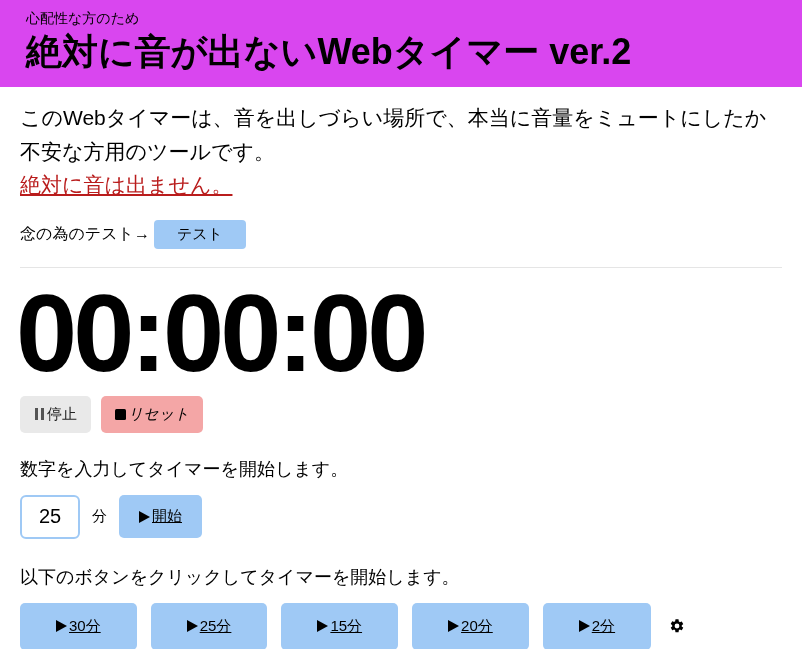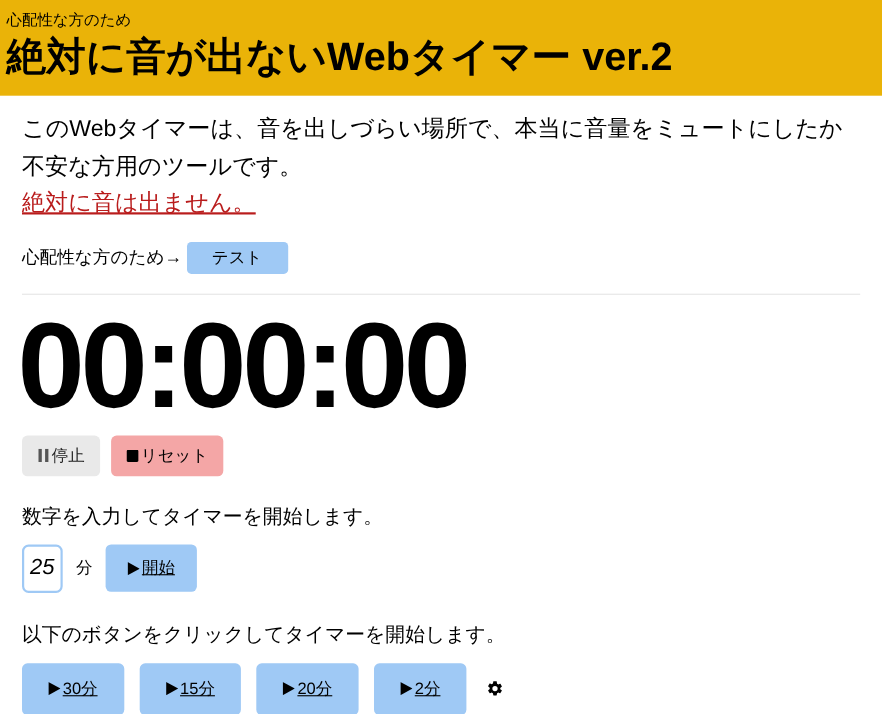--- a/index.html
+++ b/index.html
@@ -4,22 +4,22 @@
 <style>
   * { box-sizing: border-box; }
   body {
     margin: 0;
     font-family: -apple-system, BlinkMacSystemFont, "Helvetica Neue", Arial, "Hiragino Kaku Gothic ProN", "Hiragino Sans", Meiryo, sans-serif;
     color: #000;
     background: #fff;
     font-size: 16px;
   }
   .header {
-    background: #eab308;
-    padding: 10px 18px 14px 6px;
+    background: #d946ef;
+    padding: 10px 18px 14px 26px;
   }
   .header .tagline {
     font-size: 14px;
     margin-bottom: 2px;
   }
   .header .title {
     font-size: 36px;
     font-weight: 700;
     line-height: 1.2;
   }
@@ -77,60 +77,60 @@
     align-items: center;
     gap: 2px;
   }
   .btn-gray {
     background: #e9e9e9;
     color: #222;
   }
   .btn-red {
     background: #f4a6a6;
     color: #000;
+    font-style: italic;
   }
   .btn-blue {
     background: #9fc9f5;
     color: #000;
     text-decoration: underline;
   }
   .section-label {
     font-size: 18px;
     margin: 18px 0 14px 0;
   }
   .input-row {
     display: flex;
     align-items: center;
     gap: 12px;
     margin-bottom: 26px;
   }
   .minute-input {
-    width: 37px;
+    width: 60px;
     height: 44px;
     border: 2px solid #9fc9f5;
     border-radius: 6px;
     font-size: 20px;
     text-align: center;
     outline: none;
-    font-style: italic;
   }
   .unit {
     font-size: 15px;
   }
   .start-btn {
     padding: 12px 20px;
   }
   .presets {
     display: flex;
     gap: 14px;
     align-items: center;
     flex-wrap: wrap;
   }
   .preset-btn {
-    padding: 14px 24px;
+    padding: 14px 36px;
     font-size: 15px;
     font-weight: 500;
   }
   .gear {
     font-size: 16px;
     cursor: pointer;
     padding: 4px;
   }
   .icon-svg { display: block; }
 </style>
@@ -143,21 +143,21 @@
 </div>
 
 <div class="content">
 
   <div class="intro">
     <span>このWebタイマーは、音を出しづらい場所で、本当に音量をミュートにしたか不安な方用のツールです。</span><br>
     <a href="#" class="red-link">絶対に音は出ません。</a>
   </div>
 
   <div class="test-row">
-    <span>心配性な方のため→</span>
+    <span>念の為のテスト→</span>
     <button class="test-btn">テスト</button>
   </div>
 
   <hr class="sep">
 
   <div class="timer-display">00:00:00</div>
 
   <div class="controls">
     <button class="btn btn-gray">
       <span>
@@ -196,20 +196,28 @@
   <div class="section-label">以下のボタンをクリックしてタイマーを開始します。</div>
 
   <div class="presets">
     <button class="btn btn-blue preset-btn">
       <span>
           <svg class="icon-svg" width="11" height="12" viewBox="0 0 11 12">
             <polygon points="0,0 11,6 0,12" fill="#000"></polygon>
           </svg>
         </span>
       <span>30分</span>
+    </button>
+    <button class="btn btn-blue preset-btn">
+      <span>
+          <svg class="icon-svg" width="11" height="12" viewBox="0 0 11 12">
+            <polygon points="0,0 11,6 0,12" fill="#000"></polygon>
+          </svg>
+        </span>
+      <span>25分</span>
     </button>
     <button class="btn btn-blue preset-btn">
       <span>
           <svg class="icon-svg" width="11" height="12" viewBox="0 0 11 12">
             <polygon points="0,0 11,6 0,12" fill="#000"></polygon>
           </svg>
         </span>
       <span>15分</span>
     </button>
     <button class="btn btn-blue preset-btn">

